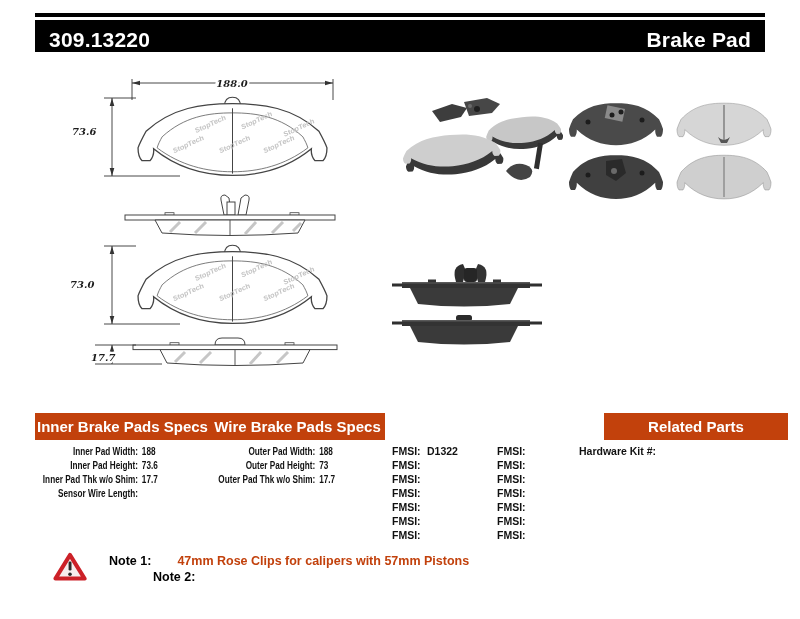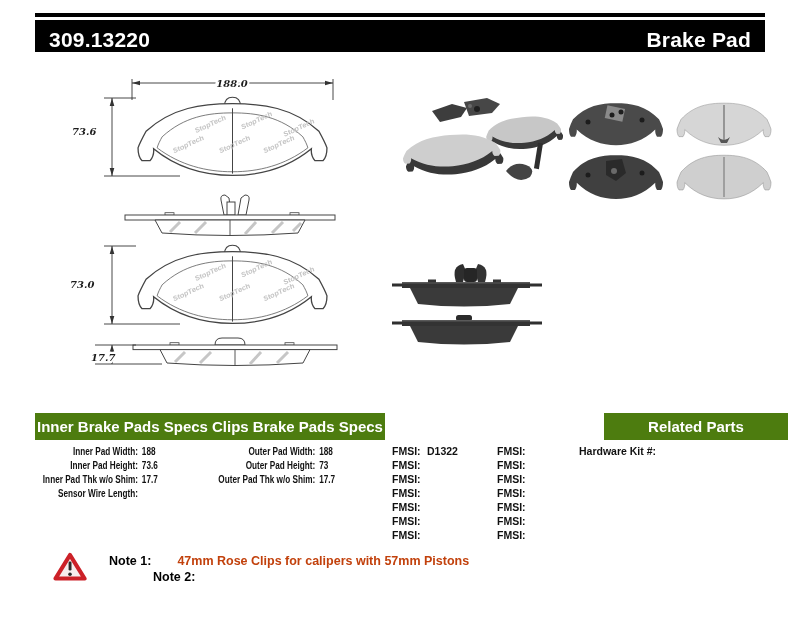--- a/index.html
+++ b/index.html
@@ -21,21 +21,21 @@
   svg text.dim {
     font-family:"DejaVu Serif", serif; font-style:italic; font-weight:bold;
     font-size:10px; fill:#1c1c1c; paint-order:stroke; stroke:#fff; stroke-width:4px;
   }
   svg text.wm {
     font-family:"Liberation Sans", sans-serif; font-style:italic; font-weight:bold;
     font-size:7.5px; fill:#c3c3c3;
   }
   
   .th-bar {
-    position:absolute; top:413px; height:27px; background:#4d7c0f; color:#fff;
+    position:absolute; top:413px; height:27px; background:#c2410c; color:#fff;
     display:flex; align-items:center; justify-content:center;
     font-size:15px; font-weight:bold;
   }
   .th-split { justify-content:space-around; }
   .th-split span { width:50%; text-align:center; }
   .spec-block { position:absolute; top:444px; font-size:10.5px; font-weight:bold; }
   .squeeze { transform:scaleX(0.78); transform-origin:0 0; }
   .spec-row { display:flex; height:14px; line-height:14px; white-space:nowrap; }
   .spec-row .lbl { text-align:right; }
   .spec-row .val { margin-left:5px; }
@@ -207,21 +207,21 @@
       <rect x="140" y="236.5" width="12" height="3" fill="#2f2f2f"></rect>
       <rect x="66" y="230" width="16" height="6" rx="2.5" fill="#2b2b2b"></rect>
       <rect x="12" y="235" width="128" height="6" fill="#333"></rect>
       <rect x="12" y="235" width="128" height="1.5" fill="#5a5a5a"></rect>
       <path d="M20,241 h108 l-8,16 q-46,5 -92,0 z" fill="#3a3a3a"></path>
     </g>
   </svg>
 
   <div class="th-bar th-split" style="left:35px; width:350px;">
     <span>Inner Brake Pads Specs</span>
-    <span>Clips Brake Pads Specs</span>
+    <span>Wire Brake Pads Specs</span>
   </div>
   <div class="th-bar" style="left:604px; width:184px;">
     <span>Related Parts</span>
   </div>
 
   <div class="spec-block squeeze inner-block" style="left:35px;">
     <div class="spec-row">
       <span class="lbl">Inner Pad Width:</span>
       <span class="val">188</span>
     </div>

